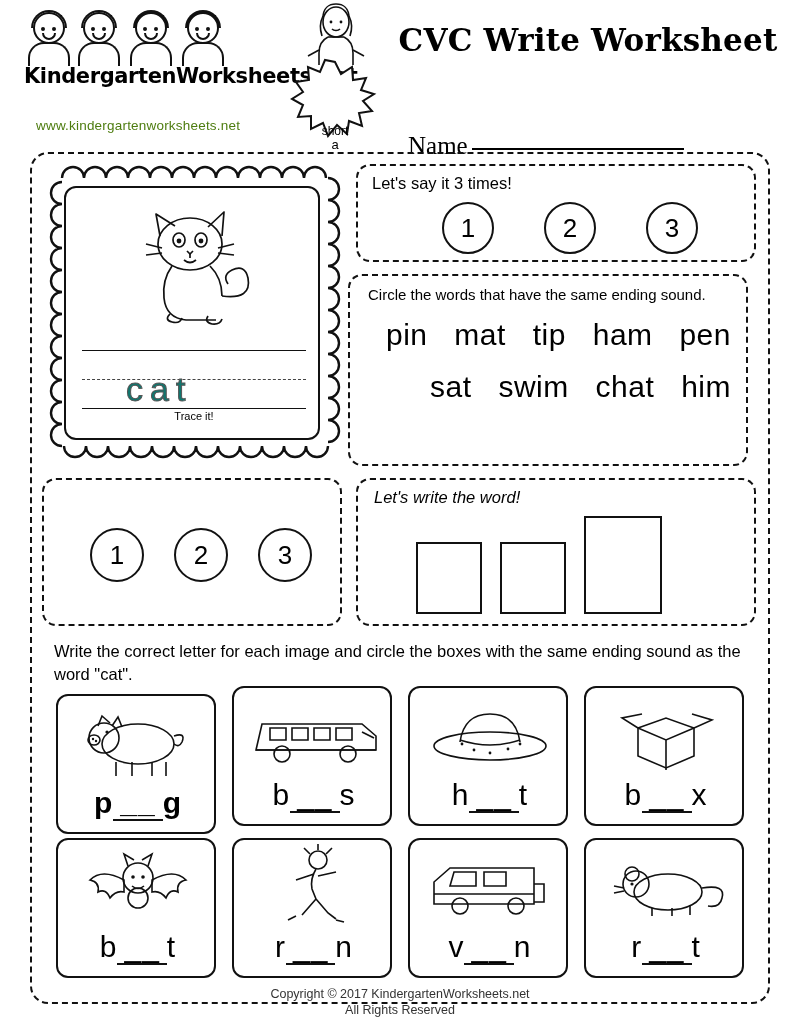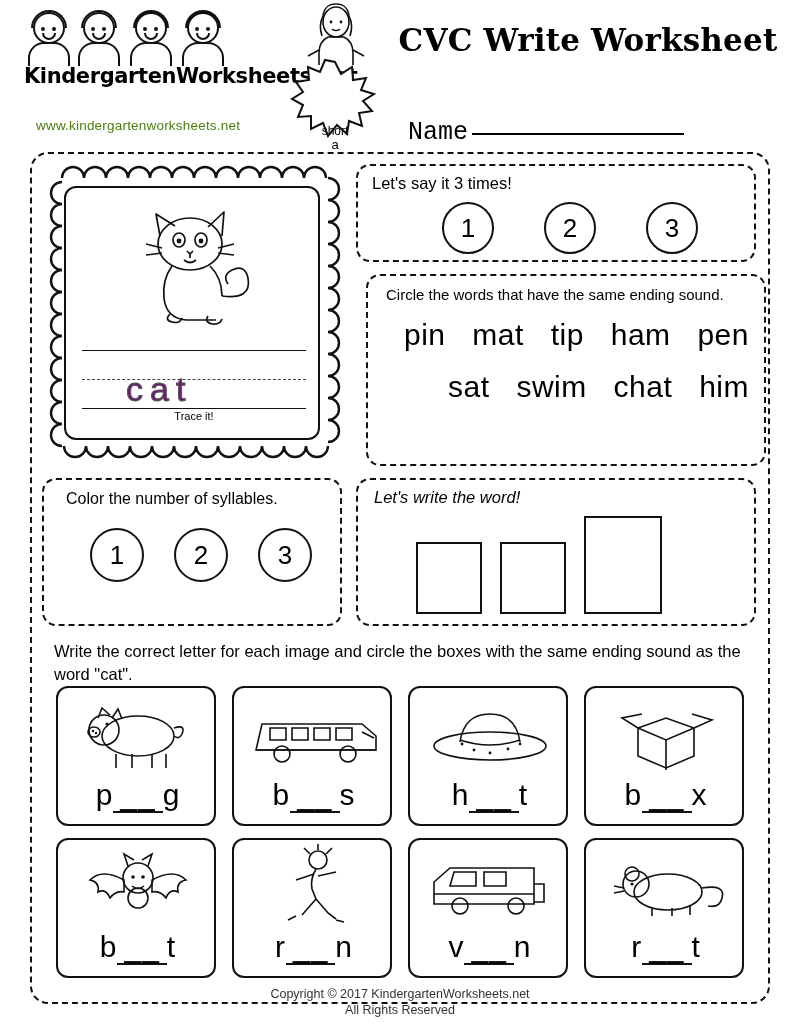--- a/index.html
+++ b/index.html
@@ -136,23 +136,23 @@
     left: 392px; top: 22px;
     width: 392px;
     font-family: "DejaVu Serif", serif;
     font-weight: bold;
     font-size: 31px;
     text-align: center;
     letter-spacing: 0.2px;
   }
   .name-line {
     position: absolute;
-    left: 408px; top: 118px;
+    left: 408px; top: 132px;
     width: 360px;
-    font-family: Liberation Mono, monospace;
+    font-family: Liberation Serif, serif;
     font-size: 25px;
   }
   .name-line .rule {
     display: inline-block;
     width: 212px;
     border-bottom: 2px solid #000;
     margin-left: 4px;
     vertical-align: 4px;
   }
 
@@ -207,21 +207,21 @@
   }
   .dotted-line {
     width: 224px; border-bottom: 1.6px dashed #444;
   }
   .trace-word {
     position: absolute;
     left: 60px; top: 182px;
     font-family: "Liberation Sans", sans-serif;
     font-size: 34px;
     letter-spacing: 7px;
-    color: #701a75;
+    color: #0f766e;
     -webkit-text-stroke: 1px #555;
     text-shadow: none;
   }
   .trace-label {
     position: absolute;
     left: 0; top: 222px;
     width: 256px;
     text-align: center;
     font-size: 11px;
   }
@@ -245,21 +245,21 @@
     line-height: 49px;
     font-size: 26px;
     font-family: "Liberation Sans", sans-serif;
   }
   .say-panel .n1 { left: 84px; top: 36px; }
   .say-panel .n2 { left: 186px; top: 36px; }
   .say-panel .n3 { left: 288px; top: 36px; }
 
   
   .circle-panel {
-    left: 366px; top: 274px;
+    left: 348px; top: 274px;
     width: 400px; height: 192px;
   }
   .circle-instr {
     position: absolute;
     left: 18px; top: 10px;
     width: 370px;
     font-size: 15px;
   }
   .word-row {
     position: absolute;
@@ -340,21 +340,21 @@
     position: absolute;
     left: 0; top: 90px;
     width: 160px;
     text-align: center;
     font-family: "Liberation Sans", sans-serif;
     font-size: 30px;
     letter-spacing: 1px;
   }
   .card .lbl u { text-decoration: none; border-bottom: 2px solid #111; padding: 0 7px; }
 
-  .c0 { left: 2px;   top: 0; }
+  .c0 { left: 2px;   top: 8px; font-weight: bold; }
   .c1 { left: 178px; top: 0; }
   .c2 { left: 354px; top: 0; }
   .c3 { left: 530px; top: 0; }
   .c4 { left: 2px;   top: 152px; }
   .c5 { left: 178px; top: 152px; }
   .c6 { left: 354px; top: 152px; }
   .c7 { left: 530px; top: 152px; }
 
   
   .footer {
@@ -517,21 +517,20 @@
     </div>
     <div class="word-row r2">
       <span>sat</span>
       <span>swim</span>
       <span>chat</span>
       <span>him</span>
     </div>
   </div>
 
   <div class="panel syll-panel">
-    <div class="syll-title">Color the number of syllables.</div>
     <div class="circle-num s1">1</div>
     <div class="circle-num s2">2</div>
     <div class="circle-num s3">3</div>
   </div>
 
   <div class="panel write-panel">
     <div class="write-title">Let's write the word!</div>
     <div class="wbox b1"></div>
     <div class="wbox b2"></div>
     <div class="wbox b3"></div>

